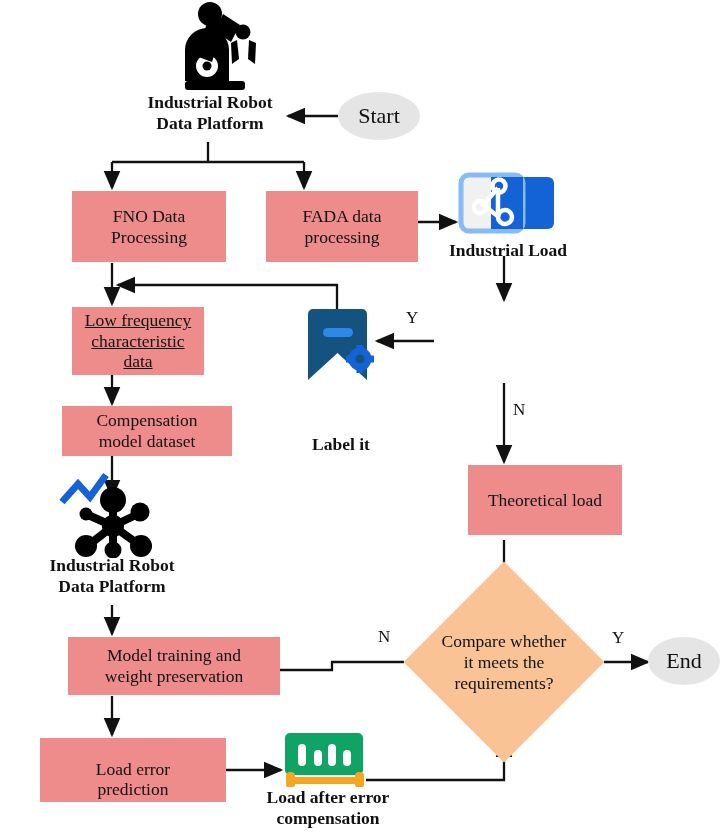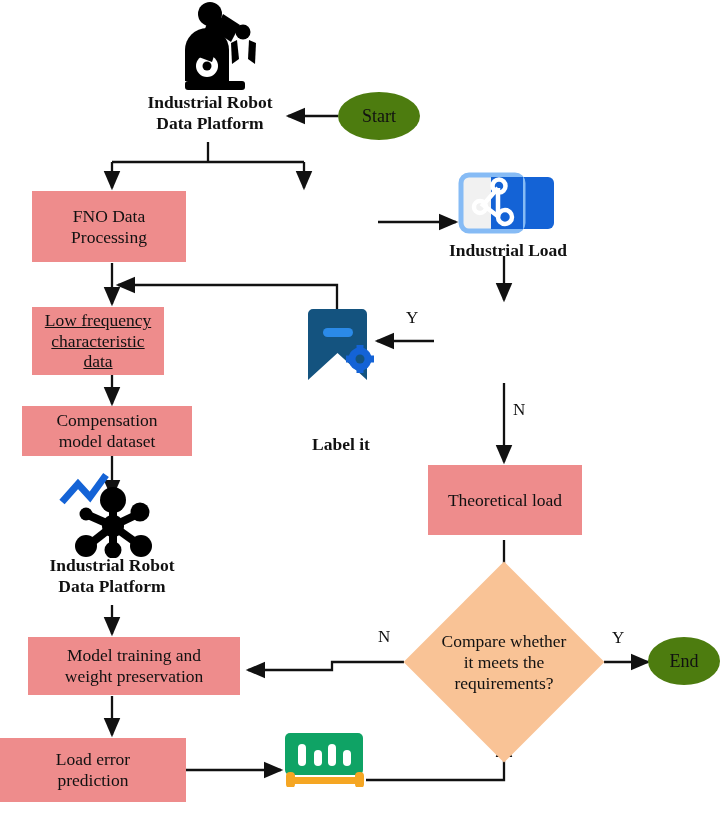--- a/index.html
+++ b/index.html
@@ -32,20 +32,21 @@
     align-items: center;
     justify-content: center;
     text-align: center;
     color: #111111;
     line-height: 1.18;
   }
   .box {
     background: #EE8C8C;
     font-size: 17.5px;
     padding: 2px 4px;
+    margin-left: 40px;
   }
   .diamond-wrap {
     position: absolute;
   }
   .diamond-shape {
     position: absolute;
     left: 0; top: 0;
     width: 100%; height: 100%;
     background: #F9C396;
     transform: rotate(45deg);
@@ -57,26 +58,26 @@
     display: flex;
     align-items: center;
     justify-content: center;
     text-align: center;
     font-size: 17.5px;
     color: #111111;
     line-height: 1.2;
   }
   .ellipse {
     position: absolute;
-    background: #4d7c0f;
+    background: #e5e5e5;
     border-radius: 50%;
     display: flex;
     align-items: center;
     justify-content: center;
-    font-size: 18px;
+    font-size: 22px;
     color: #111111;
   }
   .caption {
     position: absolute;
     text-align: center;
     font-size: 17.5px;
     color: #111111;
     line-height: 1.2;
     white-space: pre-line;
     font-weight: bold;
@@ -179,20 +180,24 @@
     </svg>
   </div>
   <div class="caption" style="left:120px; top:92px; width:180px;">Industrial Robot
 Data Platform</div>
 
   <div class="node box" style="left:32px; top:191px; width:154px; height:71px;">
     <span style="white-space:pre-line;">FNO Data
 Processing</span>
   </div>
 
+  <div class="node box" style="left:226px; top:191px; width:152px; height:71px;">
+    <span style="white-space:pre-line;">FADA data
+processing</span>
+  </div>
 
   <div class="icon-holder" style="left:458px; top:172px; width:100px; height:62px;">
     <svg viewBox="0 0 100 62" width="100" height="62">
       <rect x="38" y="5" width="58" height="52" rx="6" fill="#1463D6"></rect>
       <rect x="3" y="3" width="62" height="56" rx="8" fill="#F1F1F1" stroke="#86BBF5" stroke-width="5"></rect>
       <rect x="33" y="5" width="32" height="52" fill="#1463D6"></rect>
       <g stroke="#ffffff" stroke-width="4.5" fill="none">
         <path d="M40,16 L25,33 L41,45"></path>
         <path d="M40,16 L40,45"></path>
       </g>
@@ -273,40 +278,42 @@
     <div class="diamond-shape"></div>
     <div class="diamond-text" style="white-space:pre-line;">Compare whether
 it meets the
 requirements?</div>
   </div>
 
   <div class="ellipse" style="left:648px; top:637px; width:72px; height:48px;">
     <span>End</span>
   </div>
 
-  <div class="node box" style="left:0px; top:738px; width:186px; height:64px;">
+  <div class="node box" style="left:0px; top:738px; width:186px; height:64px;align-items:flex-end;">
     <span style="white-space:pre-line;">Load error
 prediction</span>
   </div>
 
   <div class="icon-holder" style="left:281px; top:731px; width:86px; height:56px;">
     <svg viewBox="0 0 86 56" width="86" height="56">
       <rect x="4" y="2" width="78" height="42" rx="5" fill="#0FA365"></rect>
       <g fill="#ffffff">
         <rect x="17" y="13" width="8" height="22" rx="4"></rect>
         <rect x="33" y="19" width="8" height="16" rx="4"></rect>
         <rect x="47" y="13" width="8" height="22" rx="4"></rect>
         <rect x="62" y="19" width="8" height="16" rx="4"></rect>
       </g>
       <g fill="#F5A623">
         <rect x="8" y="46" width="72" height="7" rx="3"></rect>
         <rect x="5" y="41" width="9" height="16" rx="4"></rect>
         <rect x="74" y="41" width="9" height="16" rx="4"></rect>
       </g>
     </svg>
   </div>
+  <div class="caption" style="left:238px; top:787px; width:180px;">Load after error
+compensation</div>
 
   <div class="edge-label" style="left:406px; top:308px;">Y</div>
   <div class="edge-label" style="left:513px; top:400px;">N</div>
   <div class="edge-label" style="left:378px; top:627px;">N</div>
   <div class="edge-label" style="left:612px; top:628px;">Y</div>
 
 </div>
 
 </body></html>

